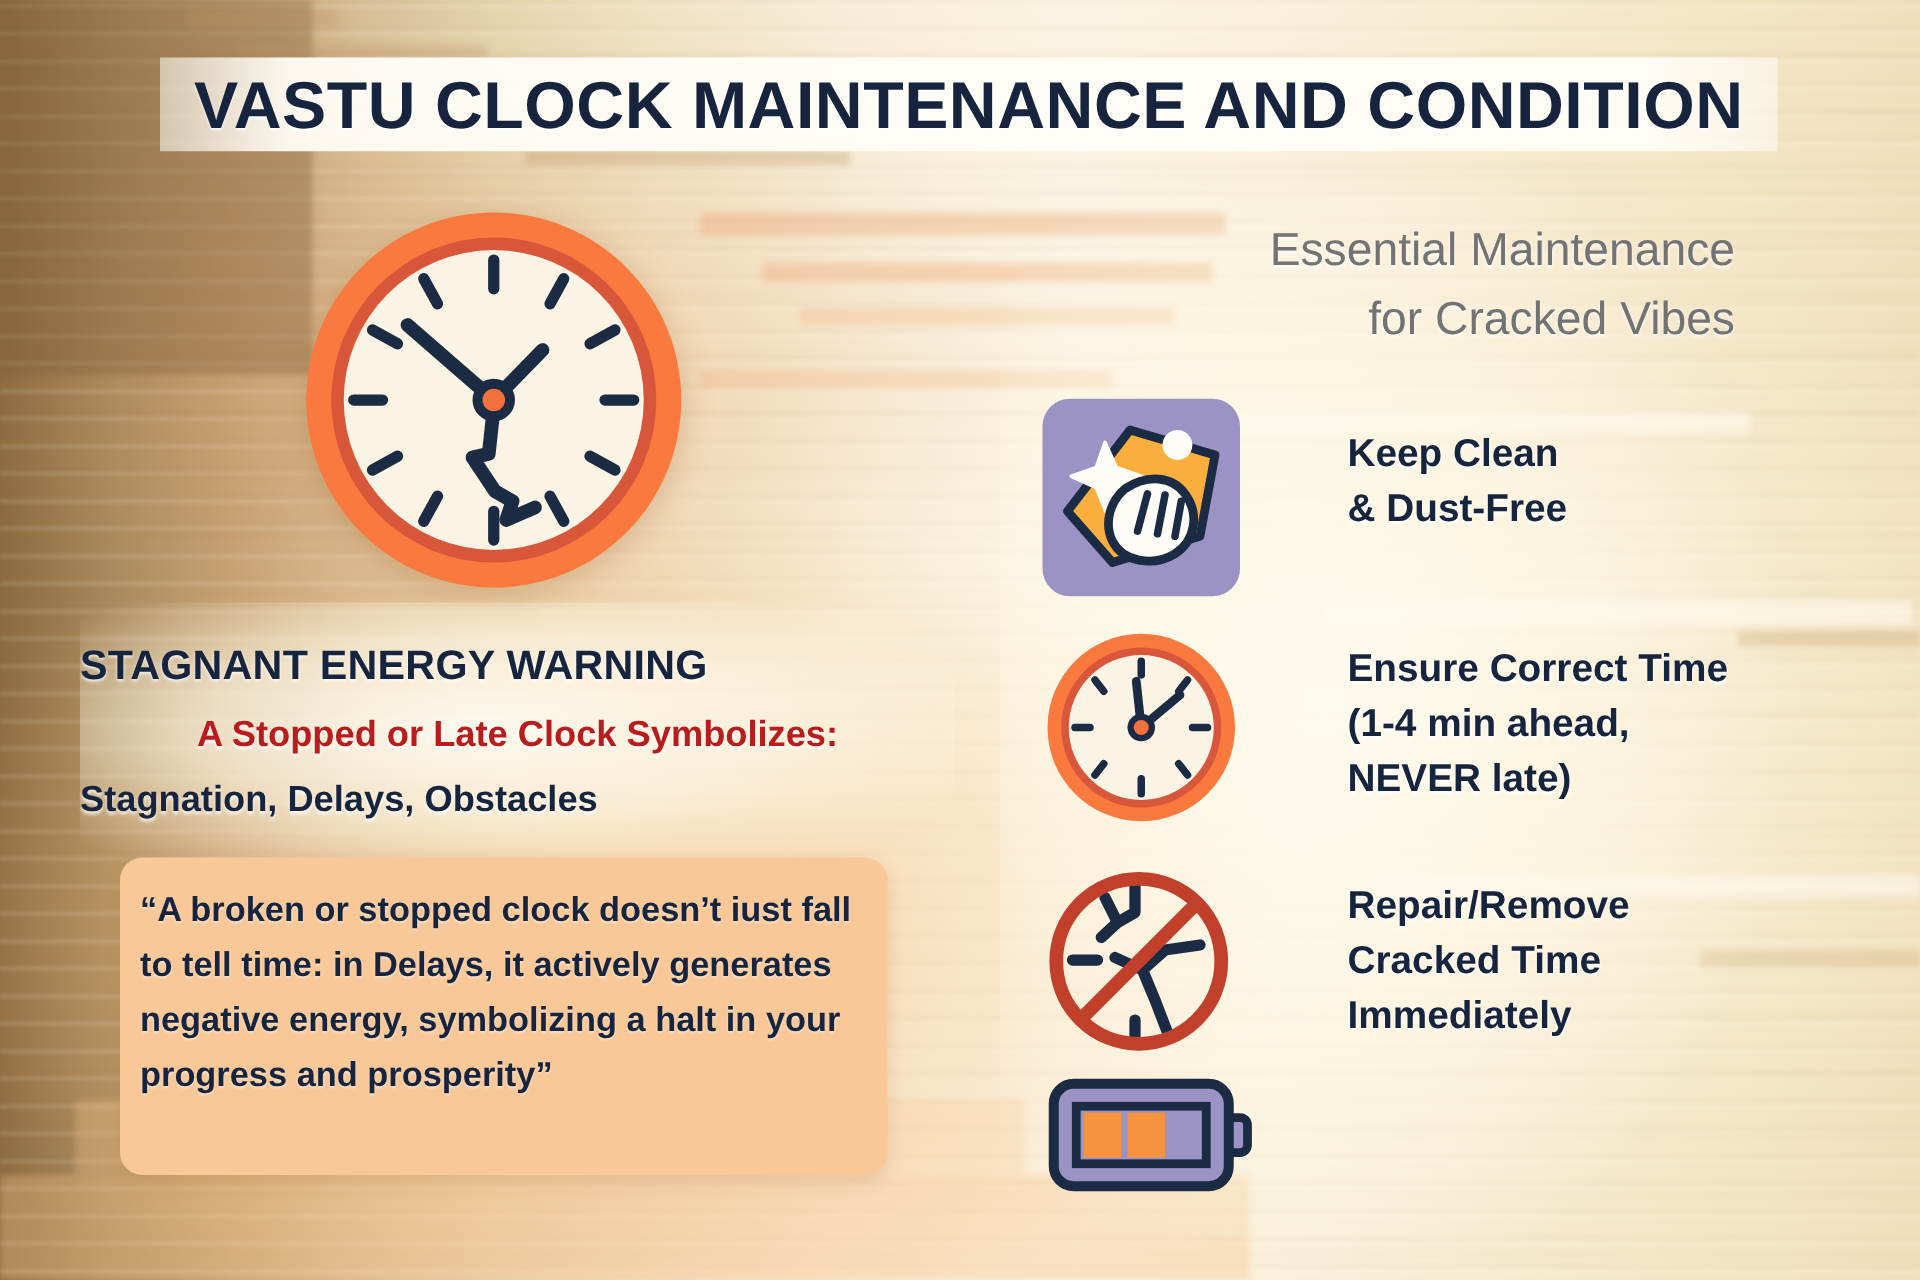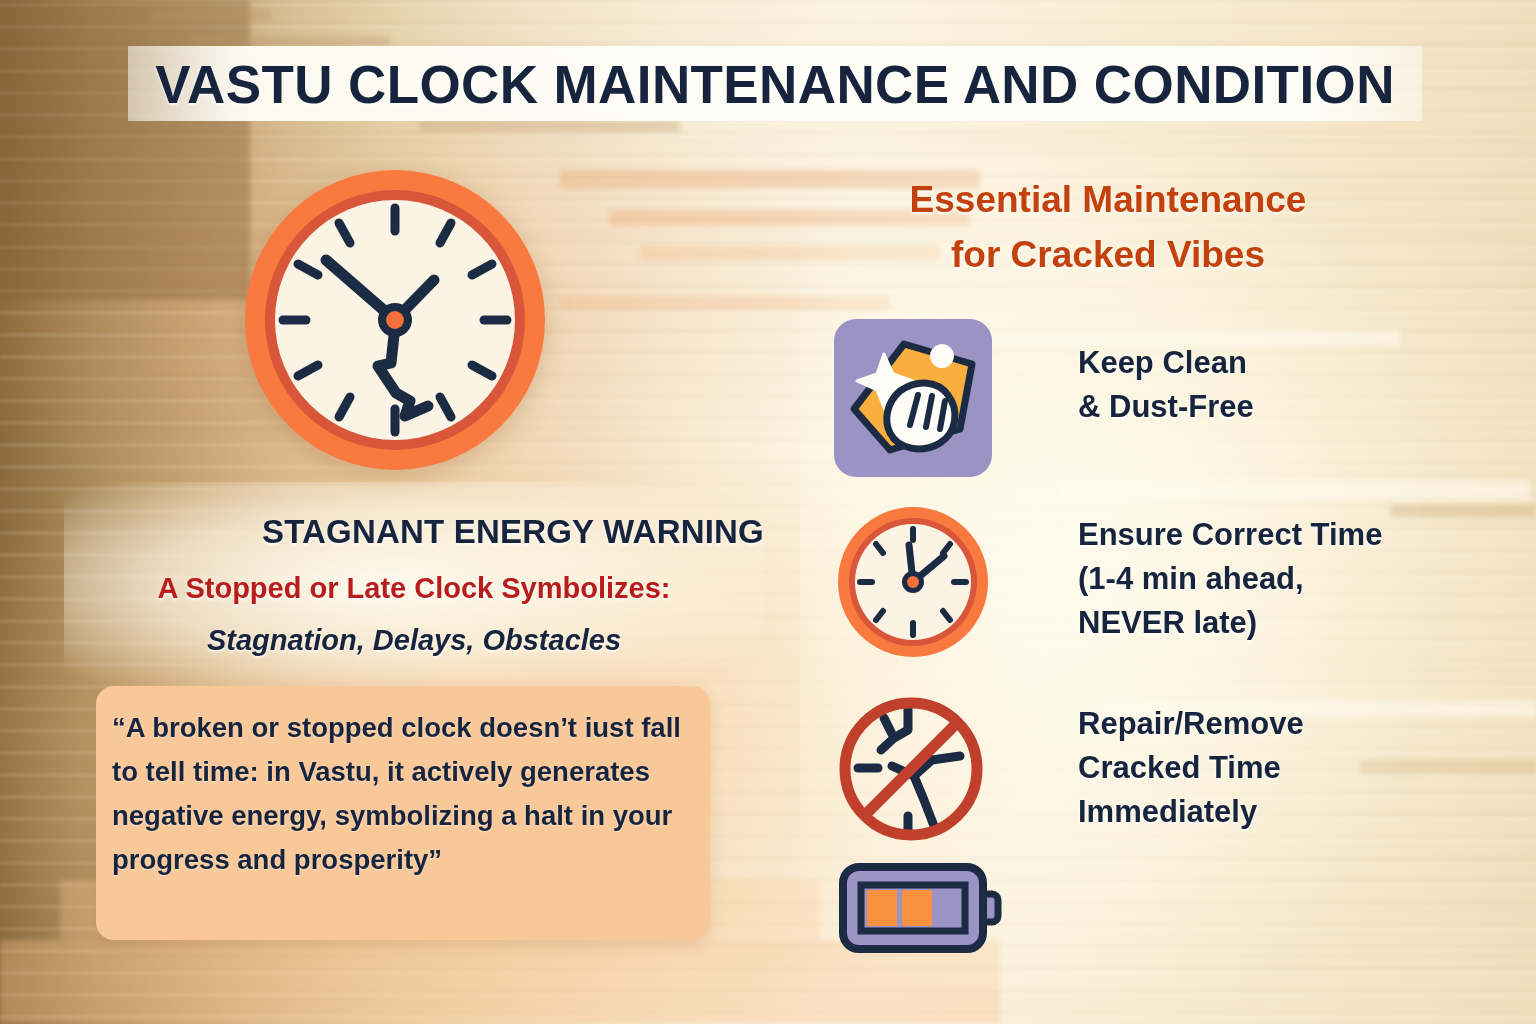--- a/index.html
+++ b/index.html
@@ -106,42 +106,40 @@
     left:238px; top:163px;
     width:314px; height:314px;
   }
   .main-clock svg { display:block; width:314px; height:314px;
     filter:drop-shadow(0 6px 12px rgba(150,90,40,.28)); }
 
   
   .warn-head {
     position:absolute;
     left:64px; top:513px; width:700px;
-    text-align:right;
+    text-align:left;
     font-size:33px; font-weight:bold;
     color:#16243d;
     letter-spacing:.2px;
     text-shadow:0 2px 3px rgba(255,255,255,.85);
   }
   .warn-l1 {
     position:absolute;
     left:64px; top:572px; width:700px;
     text-align:center;
     font-size:29px; font-weight:bold;
     color:#b91c1c;
     text-shadow:0 2px 3px rgba(255,255,255,.85);
   }
   .warn-l2 {
     position:absolute;
     left:64px; top:624px; width:700px;
-    text-align:center;
     font-size:29px; font-weight:bold;
     color:#16243d;
     text-shadow:0 2px 3px rgba(255,255,255,.85);
-    font-style:italic;
   }
 
   
   .quote-box {
     position:absolute;
     left:96px; top:686px;
     width:614px; height:254px;
     background:#f9c899;
     border-radius:18px;
     box-shadow:0 5px 14px rgba(170,110,60,.20);
@@ -154,25 +152,25 @@
     font-weight:bold;
     line-height:44px;
     color:#16243d;
     text-shadow:0 1px 2px rgba(255,255,255,.45);
   }
 
   
   .right-head {
     position:absolute;
     left:828px; top:172px; width:560px;
-    text-align:center;
+    text-align:right;
     font-size:37px;
-    font-weight:bold;
+    font-weight:normal;
     line-height:55px;
-    color:#c2410c;
+    color:#737373;
     text-shadow:0 2px 3px rgba(255,255,255,.9);
   }
   .tip-icon {
     position:absolute;
     display:flex; align-items:center; justify-content:center;
   }
   .tip-icon svg { display:block; }
   .tip-label {
     position:absolute;
     font-size:31px;
@@ -244,21 +242,21 @@
       <circle cx="157" cy="157" r="17" fill="#1b2b44"></circle>
       <circle cx="157" cy="157" r="9" fill="#f4703c"></circle>
     </svg>
   </div>
 
   <div class="warn-head">STAGNANT ENERGY WARNING</div>
   <div class="warn-l1">A Stopped or Late Clock Symbolizes:</div>
   <div class="warn-l2">Stagnation, Delays, Obstacles</div>
 
   <div class="quote-box"></div>
-  <div class="quote-text">“A broken or stopped clock doesn’t iust fall to tell time: in Vastu, it actively generates negative energy, symbolizing a halt in your progress and prosperity”</div>
+  <div class="quote-text">“A broken or stopped clock doesn’t iust fall to tell time: in Delays, it actively generates negative energy, symbolizing a halt in your progress and prosperity”</div>
 
   <div class="right-head">
     <span>Essential Maintenance</span><br>
     <span>for Cracked Vibes</span>
   </div>
 
   <div class="tip-icon" style="left:832px; top:317px; width:162px; height:162px;">
     <svg width="162" height="162" viewBox="0 0 162 162" xmlns="http://www.w3.org/2000/svg">
       <rect x="2" y="2" width="158" height="158" rx="22" fill="#9b93c4"></rect>
       <path d="M72 27 L140 47 L128 112 L58 133 L22 92 Z" fill="#f9ae3e" stroke="#1b2b44" stroke-width="7" stroke-linejoin="round"></path>

